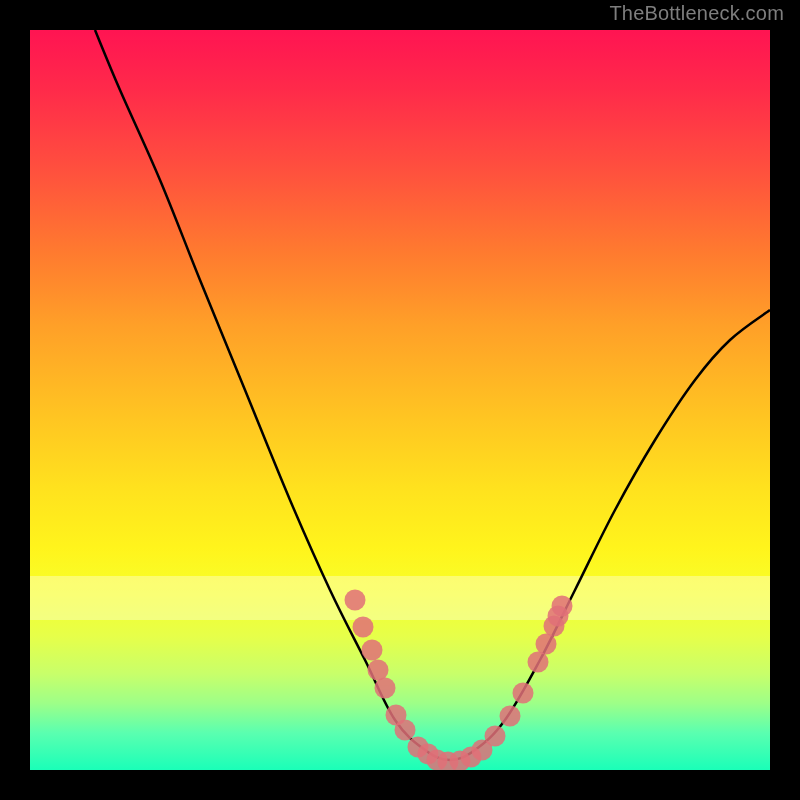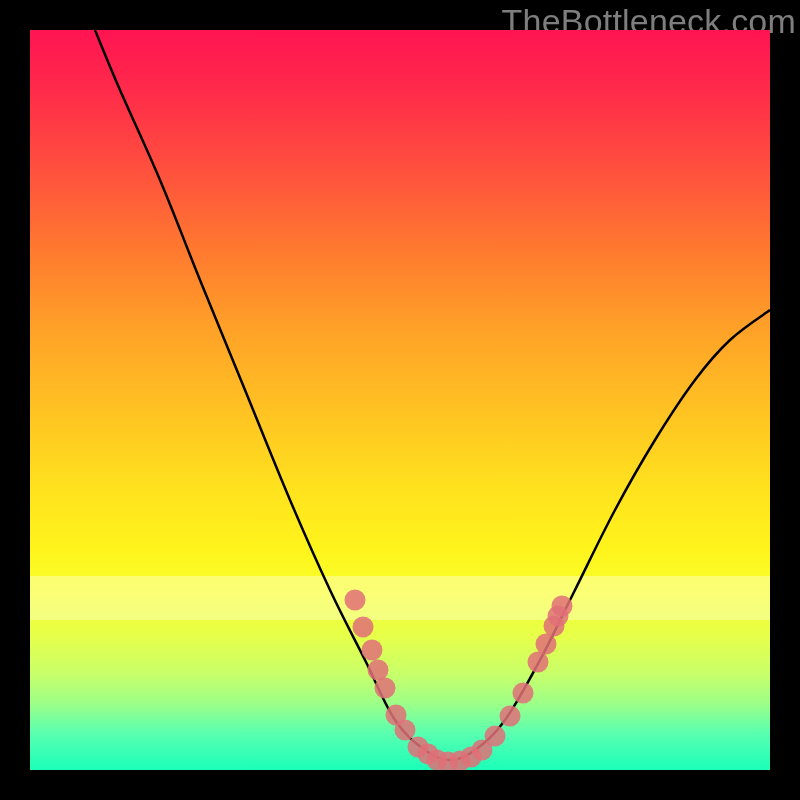--- a/index.html
+++ b/index.html
@@ -44,24 +44,24 @@
   }
   .pale-band {
     position: absolute;
     left: 0;
     width: 100%;
     background: rgba(255,255,255,0.35);
   }
   .watermark {
     position: absolute;
     top: 2px;
-    right: 4px;
+    right: 16px;
     color: #7e7e7e;
     font-family: Arial, Helvetica, sans-serif;
-    font-size: 34px;
+    font-size: 20px;
     font-weight: 500;
     letter-spacing: 0.2px;
   }
   svg.curve {
     position: absolute;
     top: 0;
     left: 0;
     width: 740px;
     height: 740px;
   }

